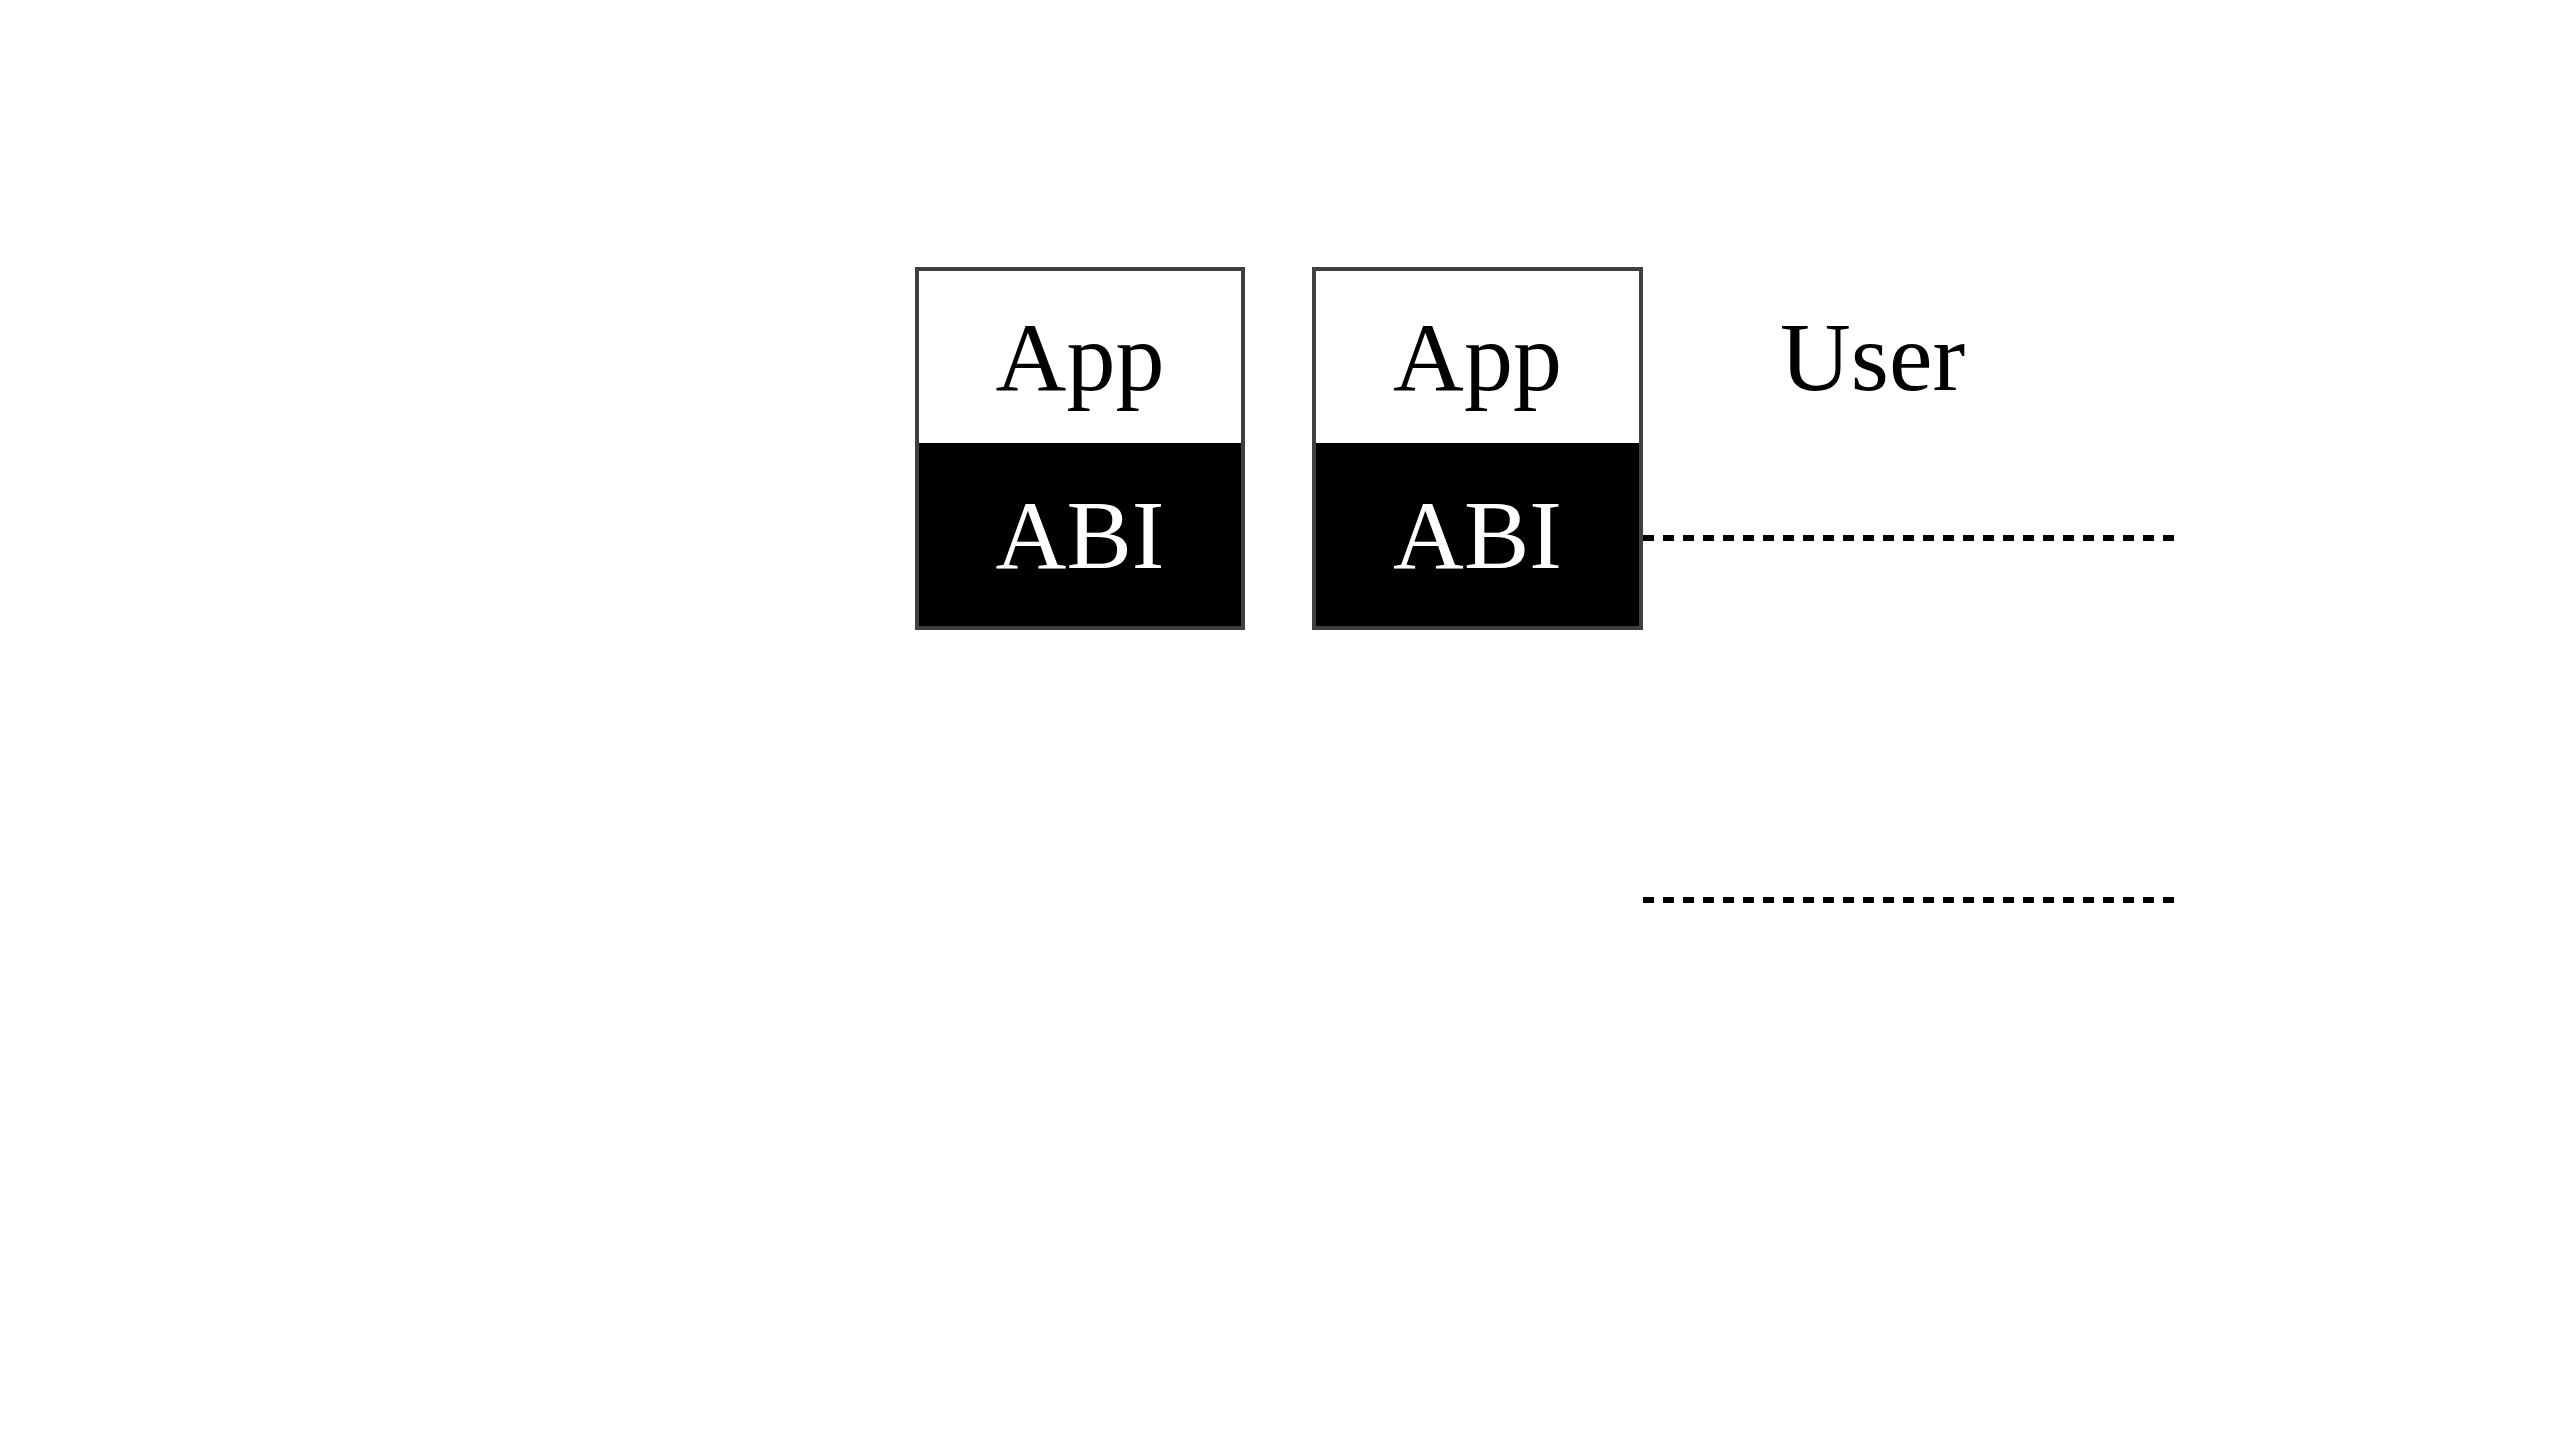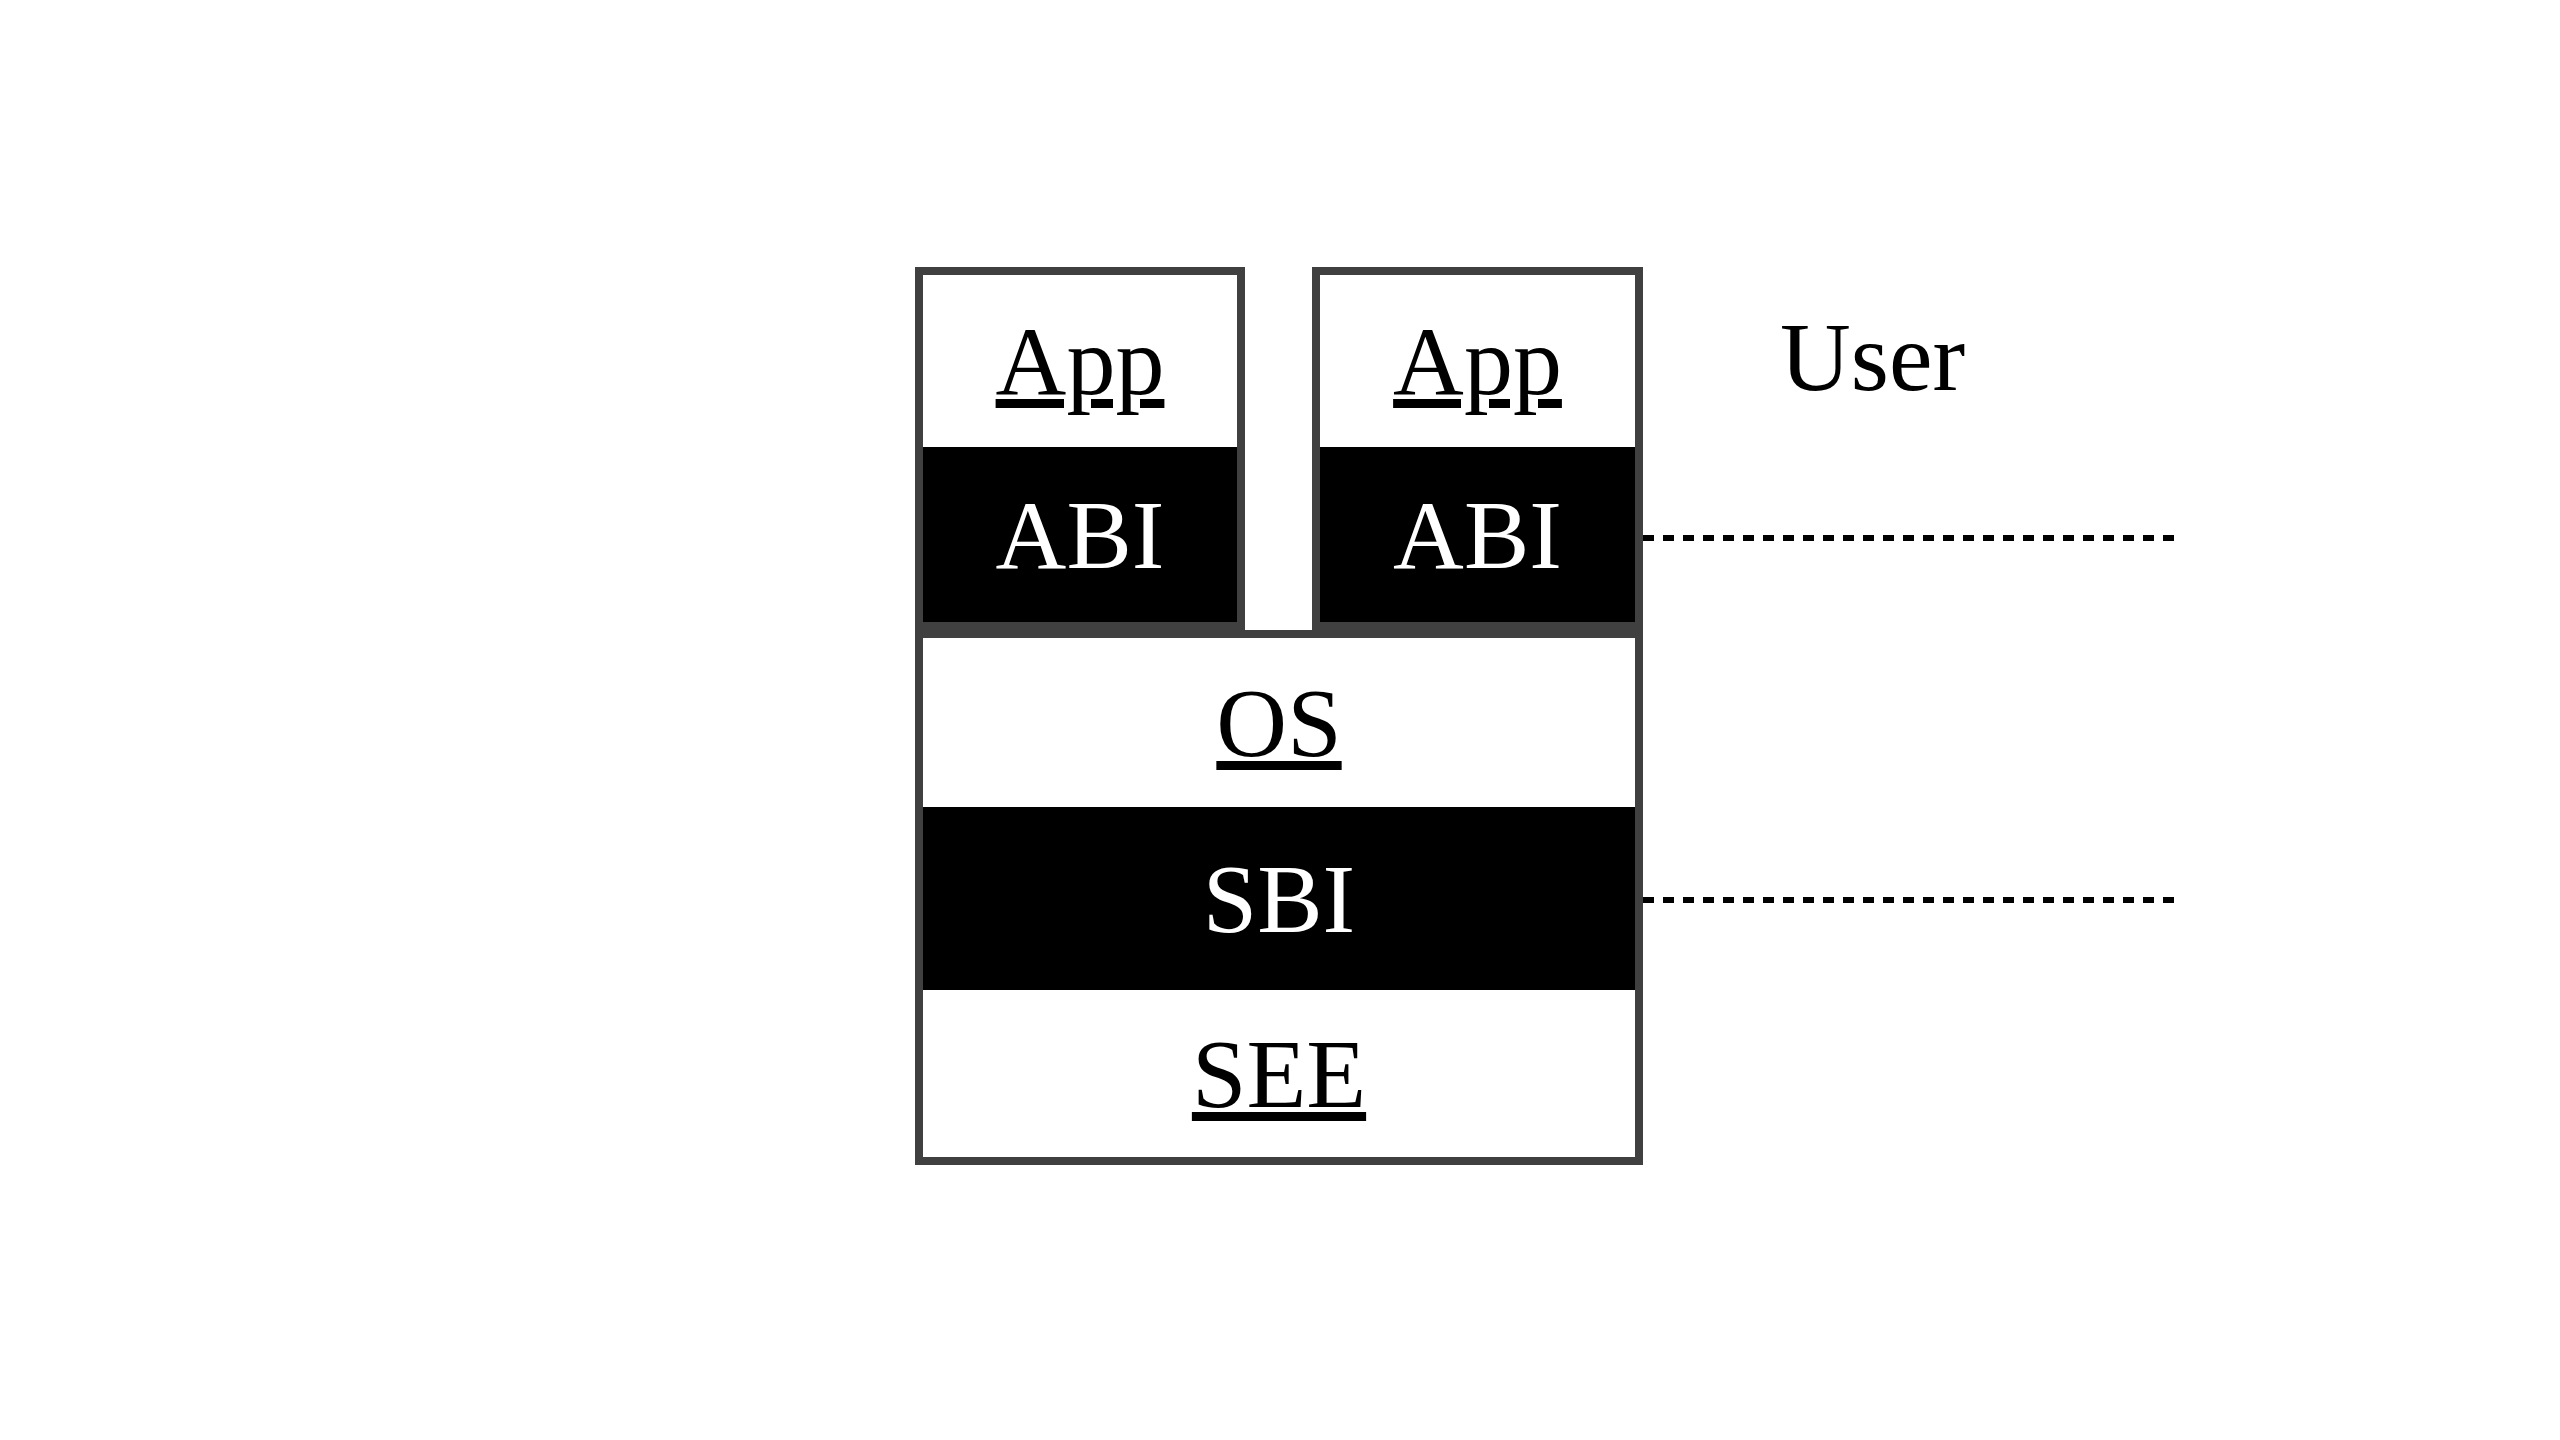--- a/index.html
+++ b/index.html
@@ -12,25 +12,24 @@
     width: 2560px;
     height: 1440px;
     background: #ffffff;
     overflow: hidden;
     font-family: "Liberation Serif", "DejaVu Serif", serif;
     color: #000000;
   }
   .box {
     position: absolute;
     box-sizing: border-box;
-    border: 8px solid #404040;
+    border: 4px solid #404040;
     background: #8b5cf6;
     display: flex;
     flex-direction: column;
-    text-decoration: underline;
   }
   .col-left  { left: 915px;  top: 267px; width: 330px; height: 363px; }
   .col-right { left: 1312px; top: 267px; width: 331px; height: 363px; }
   .lower     { left: 915px;  top: 630px; width: 728px; height: 535px; }
   .cell {
     display: flex;
     align-items: center;
     justify-content: center;
     font-size: 98px;
     line-height: 1;
@@ -76,24 +75,19 @@
   <div class="box col-left">
     <div class="cell cell-app">App</div>
     <div class="cell cell-abi">ABI</div>
   </div>
 
   <div class="box col-right">
     <div class="cell cell-app">App</div>
     <div class="cell cell-abi">ABI</div>
   </div>
 
-  <div class="box lower">
-    <div class="cell cell-os">OS</div>
-    <div class="cell cell-sbi">SBI</div>
-    <div class="cell cell-see">SEE</div>
-  </div>
 
   <div class="dotted-line dotted-abi"></div>
   <div class="dotted-line dotted-sbi"></div>
 
   <div class="side-label label-user">User</div>
 
 </div>
 
 </body></html>

